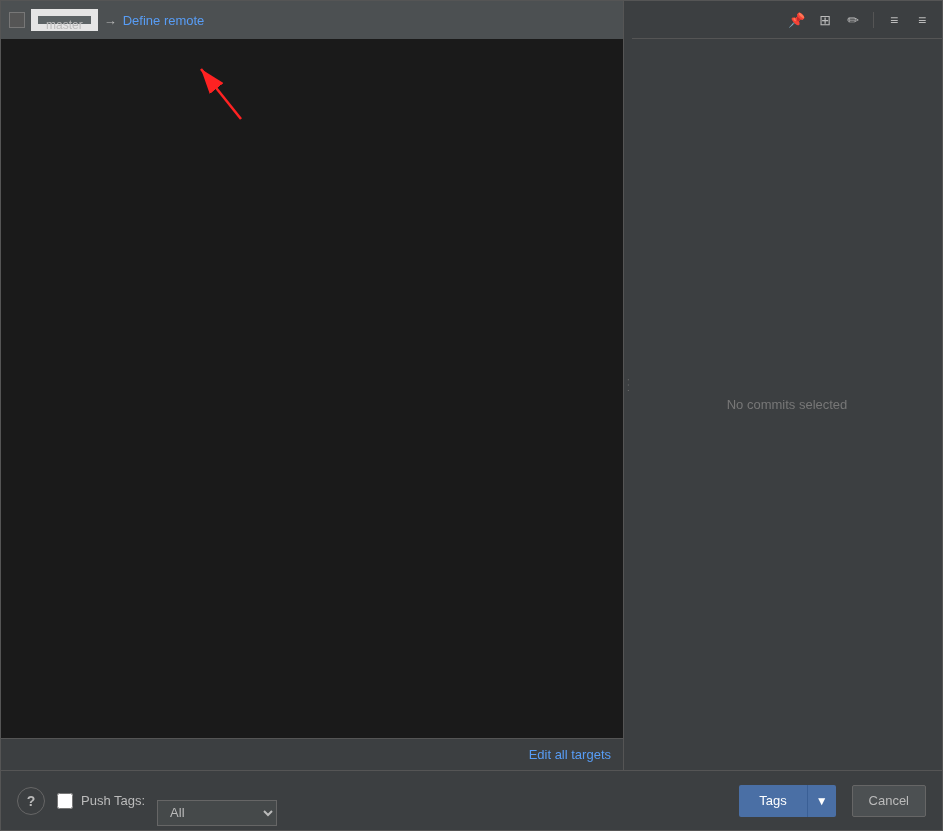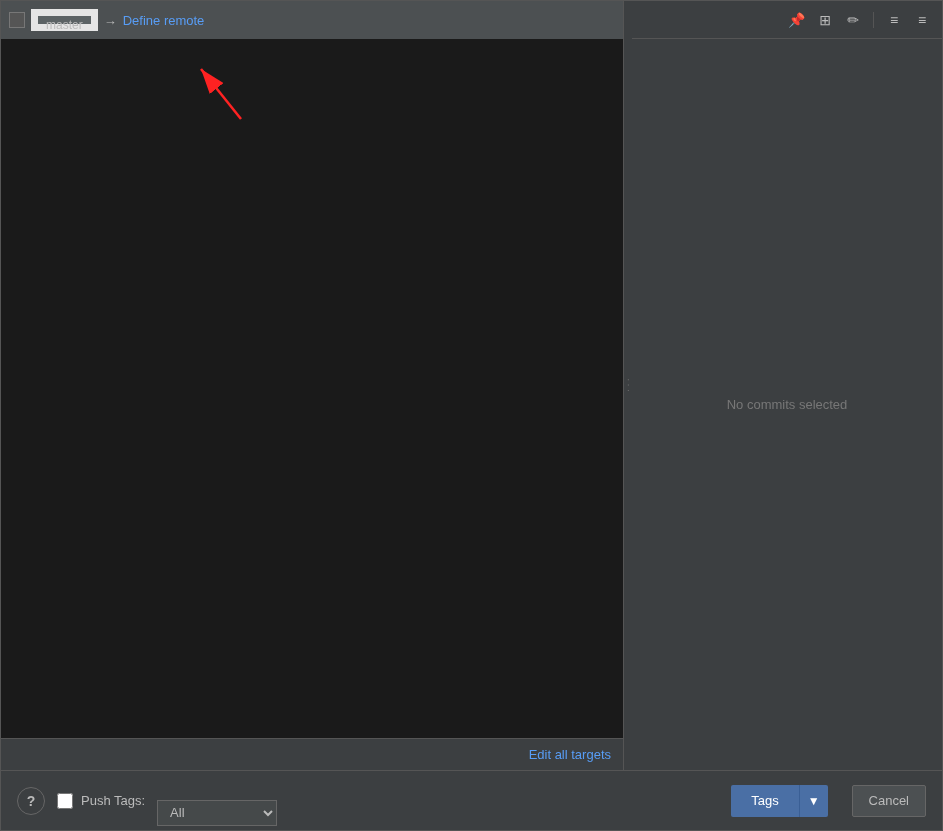--- a/index.html
+++ b/index.html
@@ -317,21 +317,21 @@
     }
 
     .cancel-btn {
       background: #4c5052;
       color: #bbbbbb;
       border: 1px solid #666;
       padding: 6px 16px;
       font-size: 13px;
       cursor: pointer;
       height: 32px;
-      margin-left: 24px;
+      margin-left: 16px;
       border-radius: 2px;
     }
 
     
     .ws-icon {
       width: 18px;
       height: 18px;
       background: #2196F3;
       display: flex;
       align-items: center;

